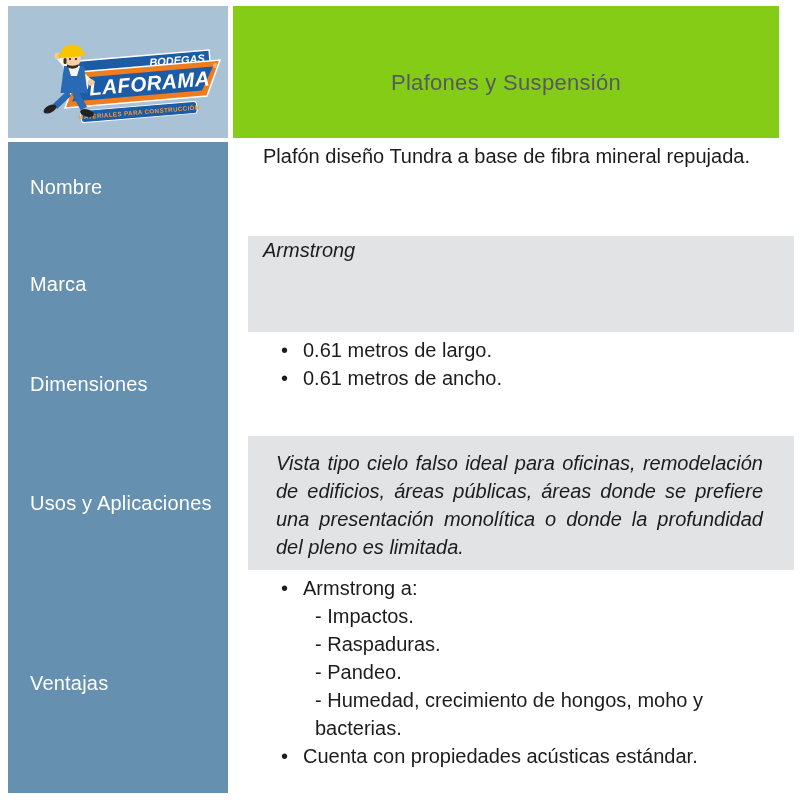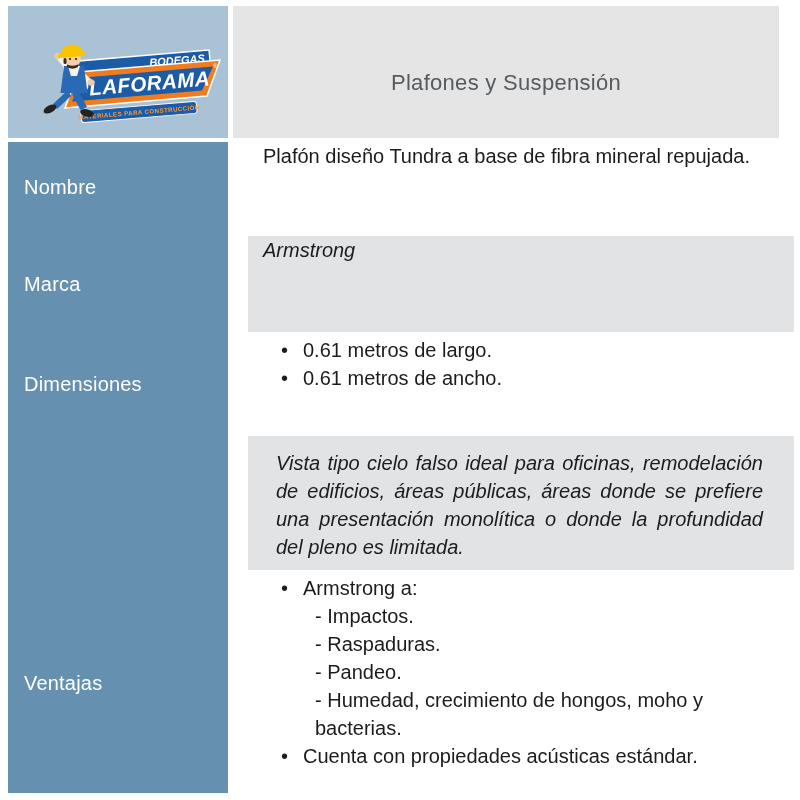--- a/index.html
+++ b/index.html
@@ -7,32 +7,32 @@
     position:relative;width:800px;height:800px;background:#ffffff;overflow:hidden;
     font-family:"Liberation Sans",sans-serif;color:#1c1c1c;
   }
   
   .logo-cell{
     position:absolute;left:8px;top:6px;width:220px;height:132px;
     background:#a9c2d6;display:flex;align-items:center;justify-content:center;
   }
   .header-cell{
     position:absolute;left:233px;top:6px;width:546px;height:132px;
-    background:#e5e5e5;display:flex;align-items:center;justify-content:center;
+    background:#84cc16;display:flex;align-items:center;justify-content:center;
   }
   .page-title{
     margin-top:22px;font-size:22px;letter-spacing:.3px;color:#565b60;
   }
   
   .sidebar{
     position:absolute;left:8px;top:142px;width:220px;height:651px;background:#6690b0;
   }
   .side-label{
     position:absolute;left:8px;width:220px;display:flex;align-items:center;
-    box-sizing:border-box;padding-left:16px;color:#ffffff;font-size:20px;letter-spacing:.2px;
+    box-sizing:border-box;padding-left:22px;color:#ffffff;font-size:20px;letter-spacing:.2px;
   }
   
   .cell{
     position:absolute;left:248px;width:546px;box-sizing:border-box;
     display:flex;background:#ffffff;
     font-size:20px;line-height:28px;
   }
   .cell.alt{background:#e1e3e5;font-style:italic;}
   .cell .inner{width:100%;box-sizing:border-box;padding-left:15px;padding-right:18px;}
   .para-just{text-align:justify;margin:13px;}
@@ -96,20 +96,21 @@
   </div>
 
   <div class="header-cell">
     <div class="page-title">Plafones y Suspensión</div>
   </div>
 
   <div class="sidebar"></div>
   <div class="side-label r0">Nombre</div>
   <div class="side-label r1">Marca</div>
   <div class="side-label r2">Dimensiones</div>
+  <div class="side-label r3">Usos y Aplicaciones</div>
   <div class="side-label r4">Ventajas</div>
 
   <div class="cell r0">
     <div class="inner">
         <p class="plain">Plafón diseño Tundra a base de fibra mineral repujada.</p>
       </div>
   </div>
 
   <div class="cell alt r1">
     <div class="inner">

